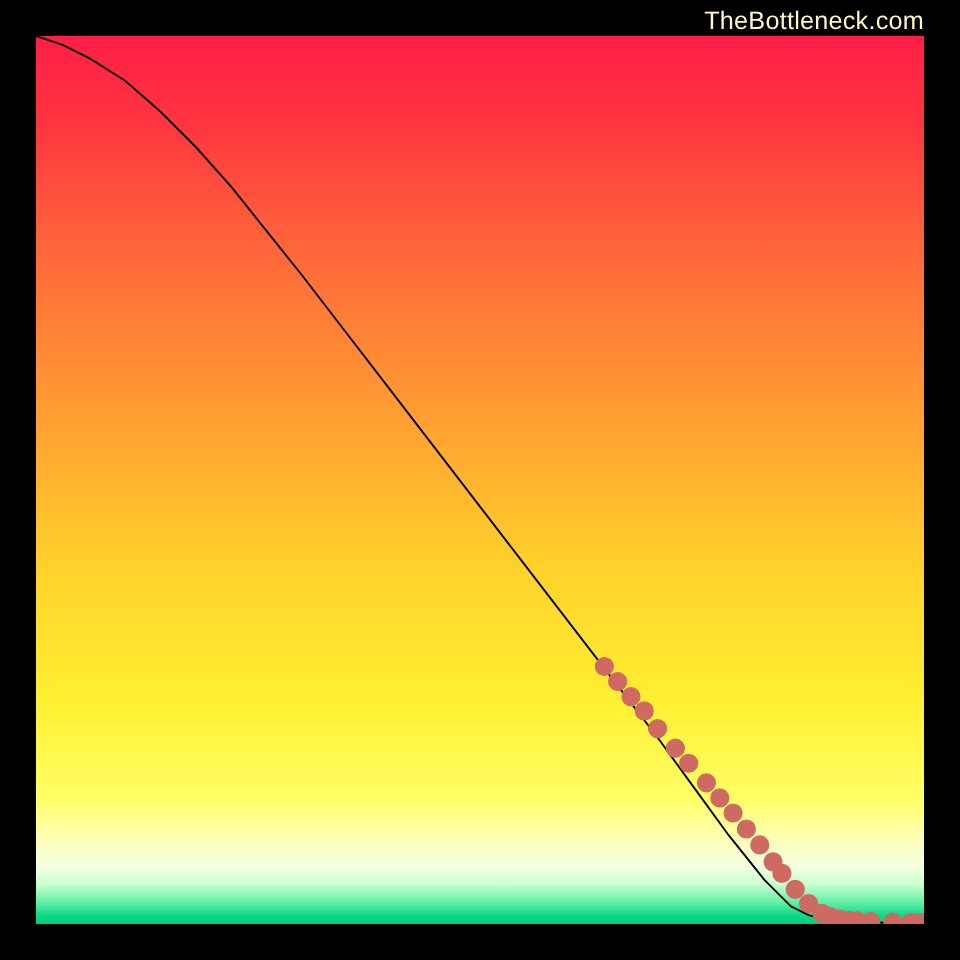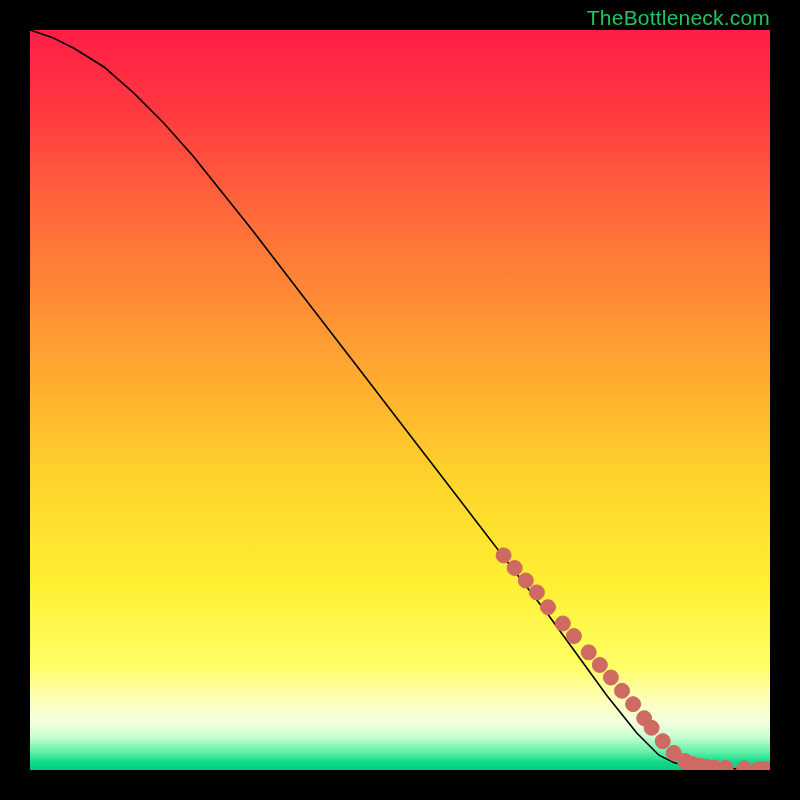--- a/index.html
+++ b/index.html
@@ -30,21 +30,21 @@
     inset: 0;
   }
   svg.overlay {
     position: absolute;
     inset: 0;
   }
   .watermark {
     position: absolute;
     top: 6px;
     right: 30px;
-    color: #22c55e;
+    color: #fef9c3;
     font-size: 21px;
     font-weight: 500;
     letter-spacing: 0.2px;
   }
 </style>
 </head>
 <body>
 
 <div class="stage">
   <div class="watermark">TheBottleneck.com</div>

